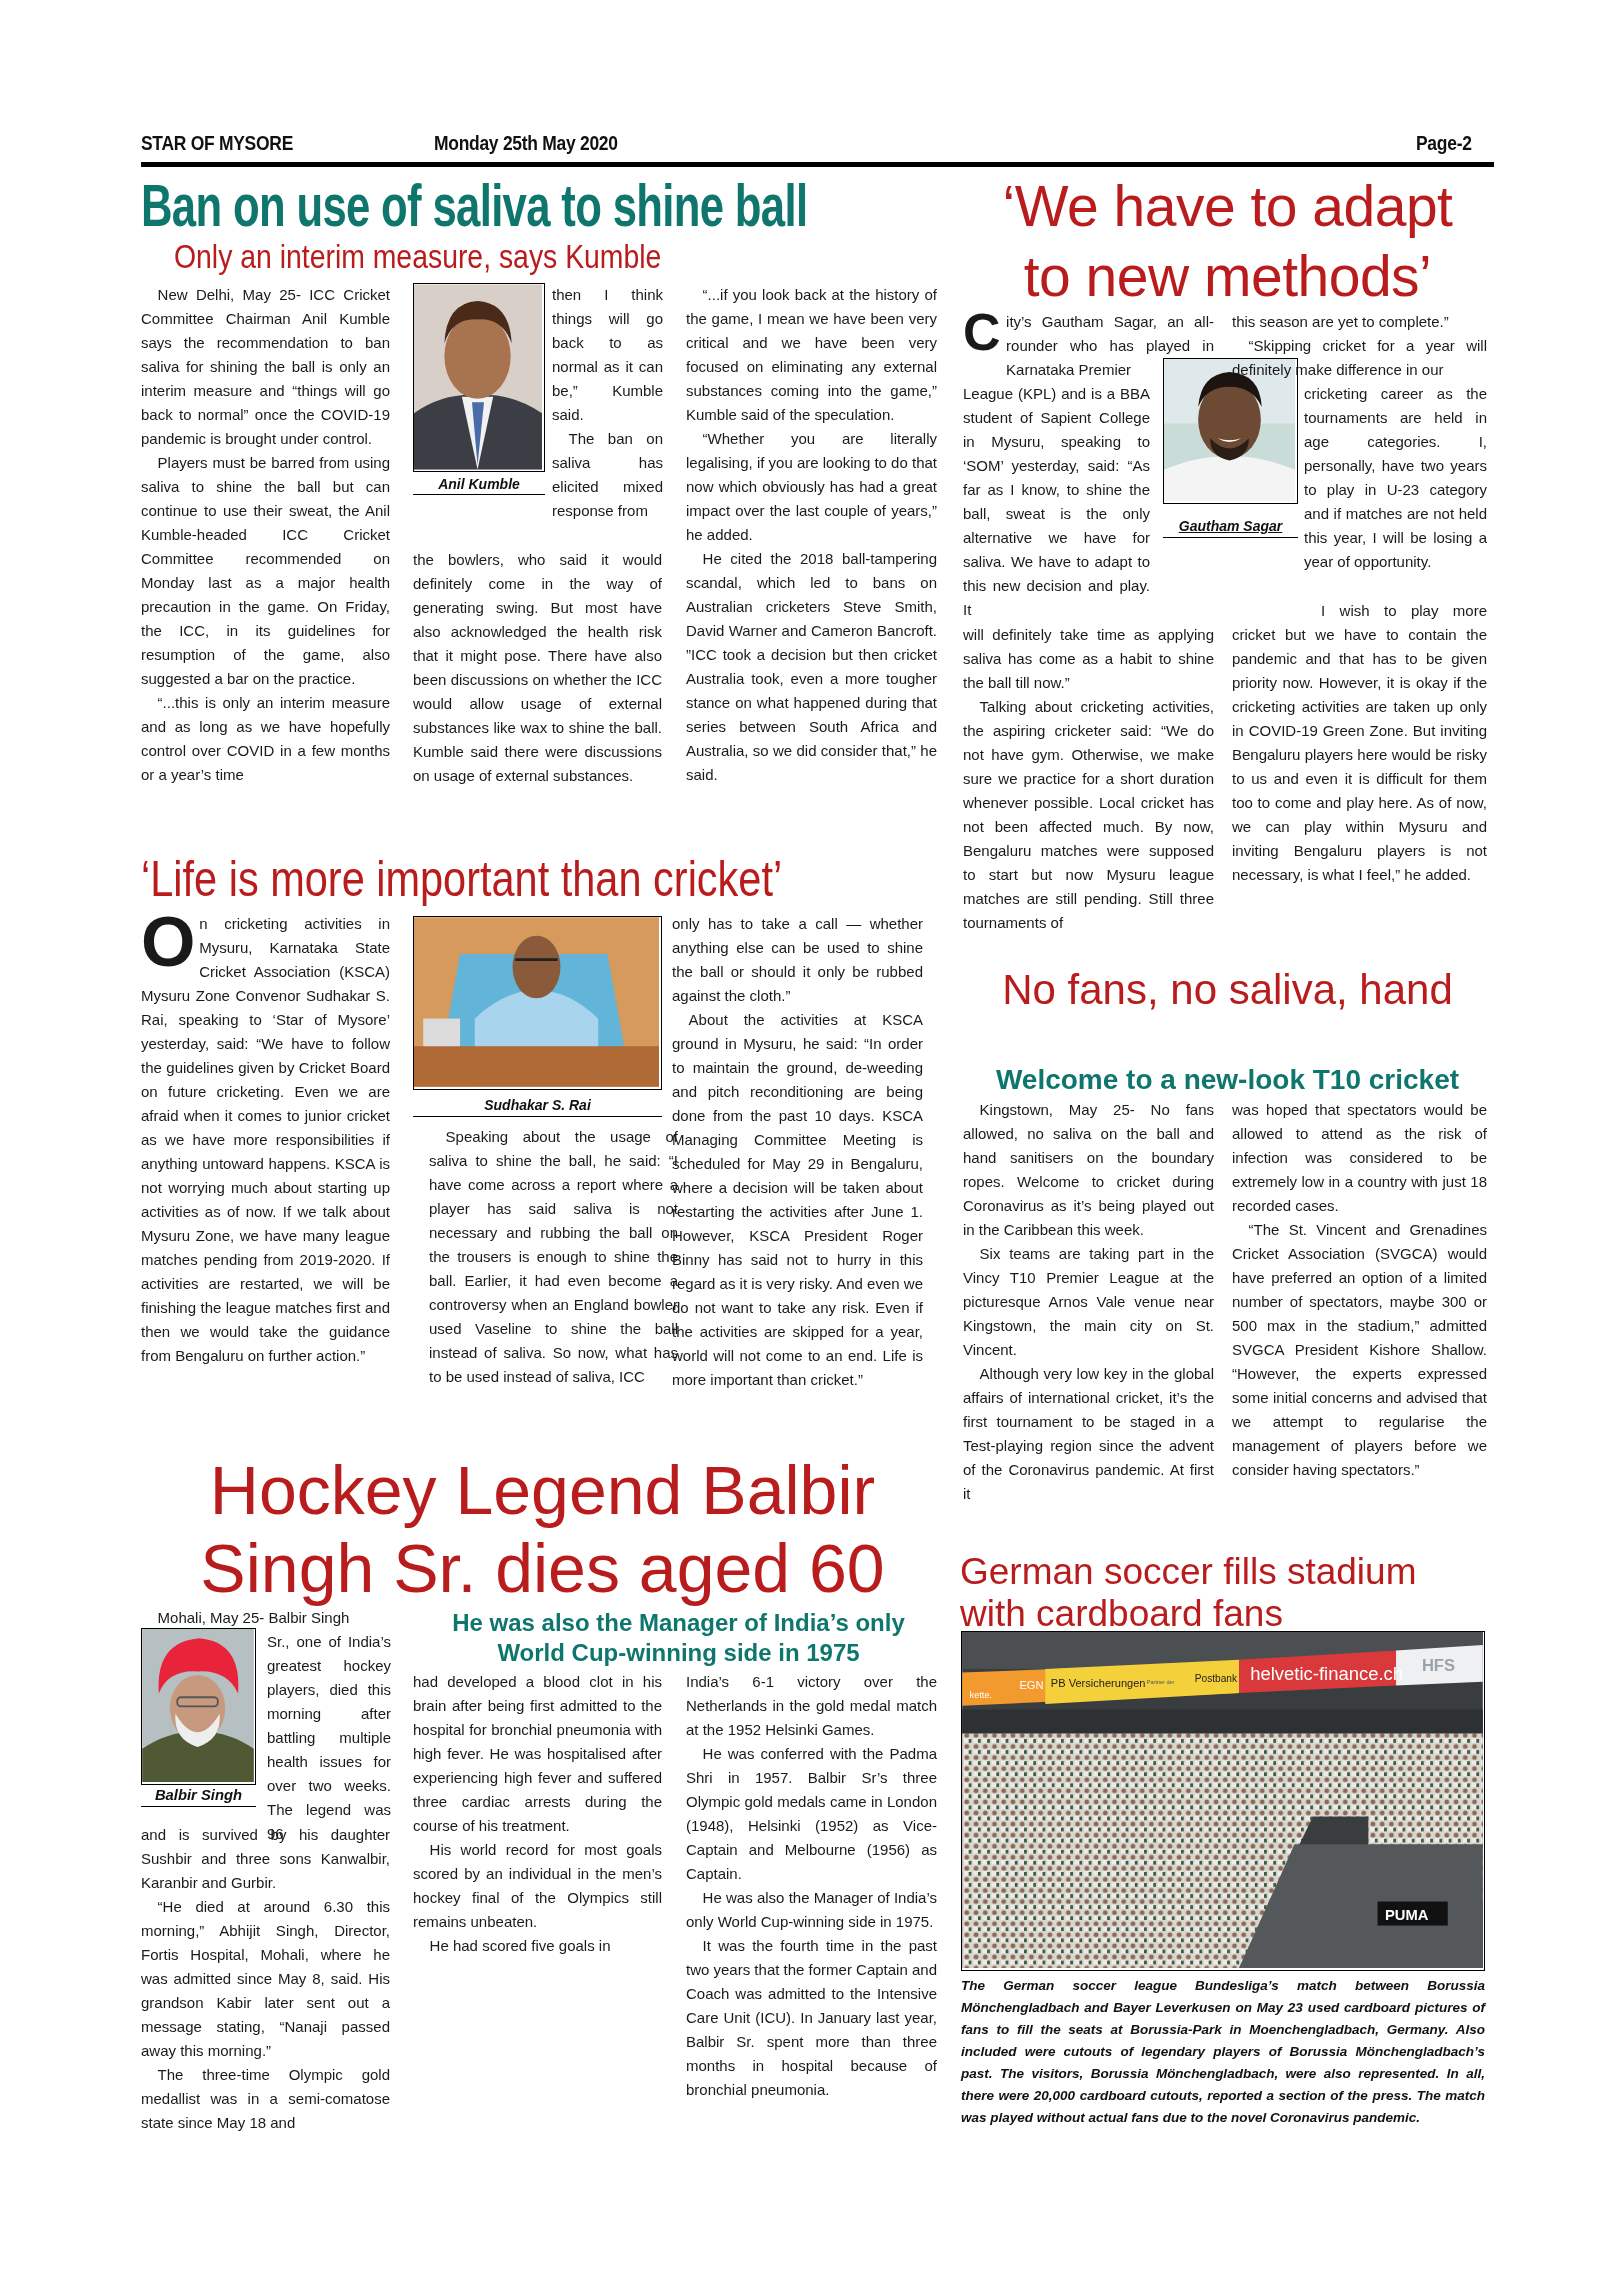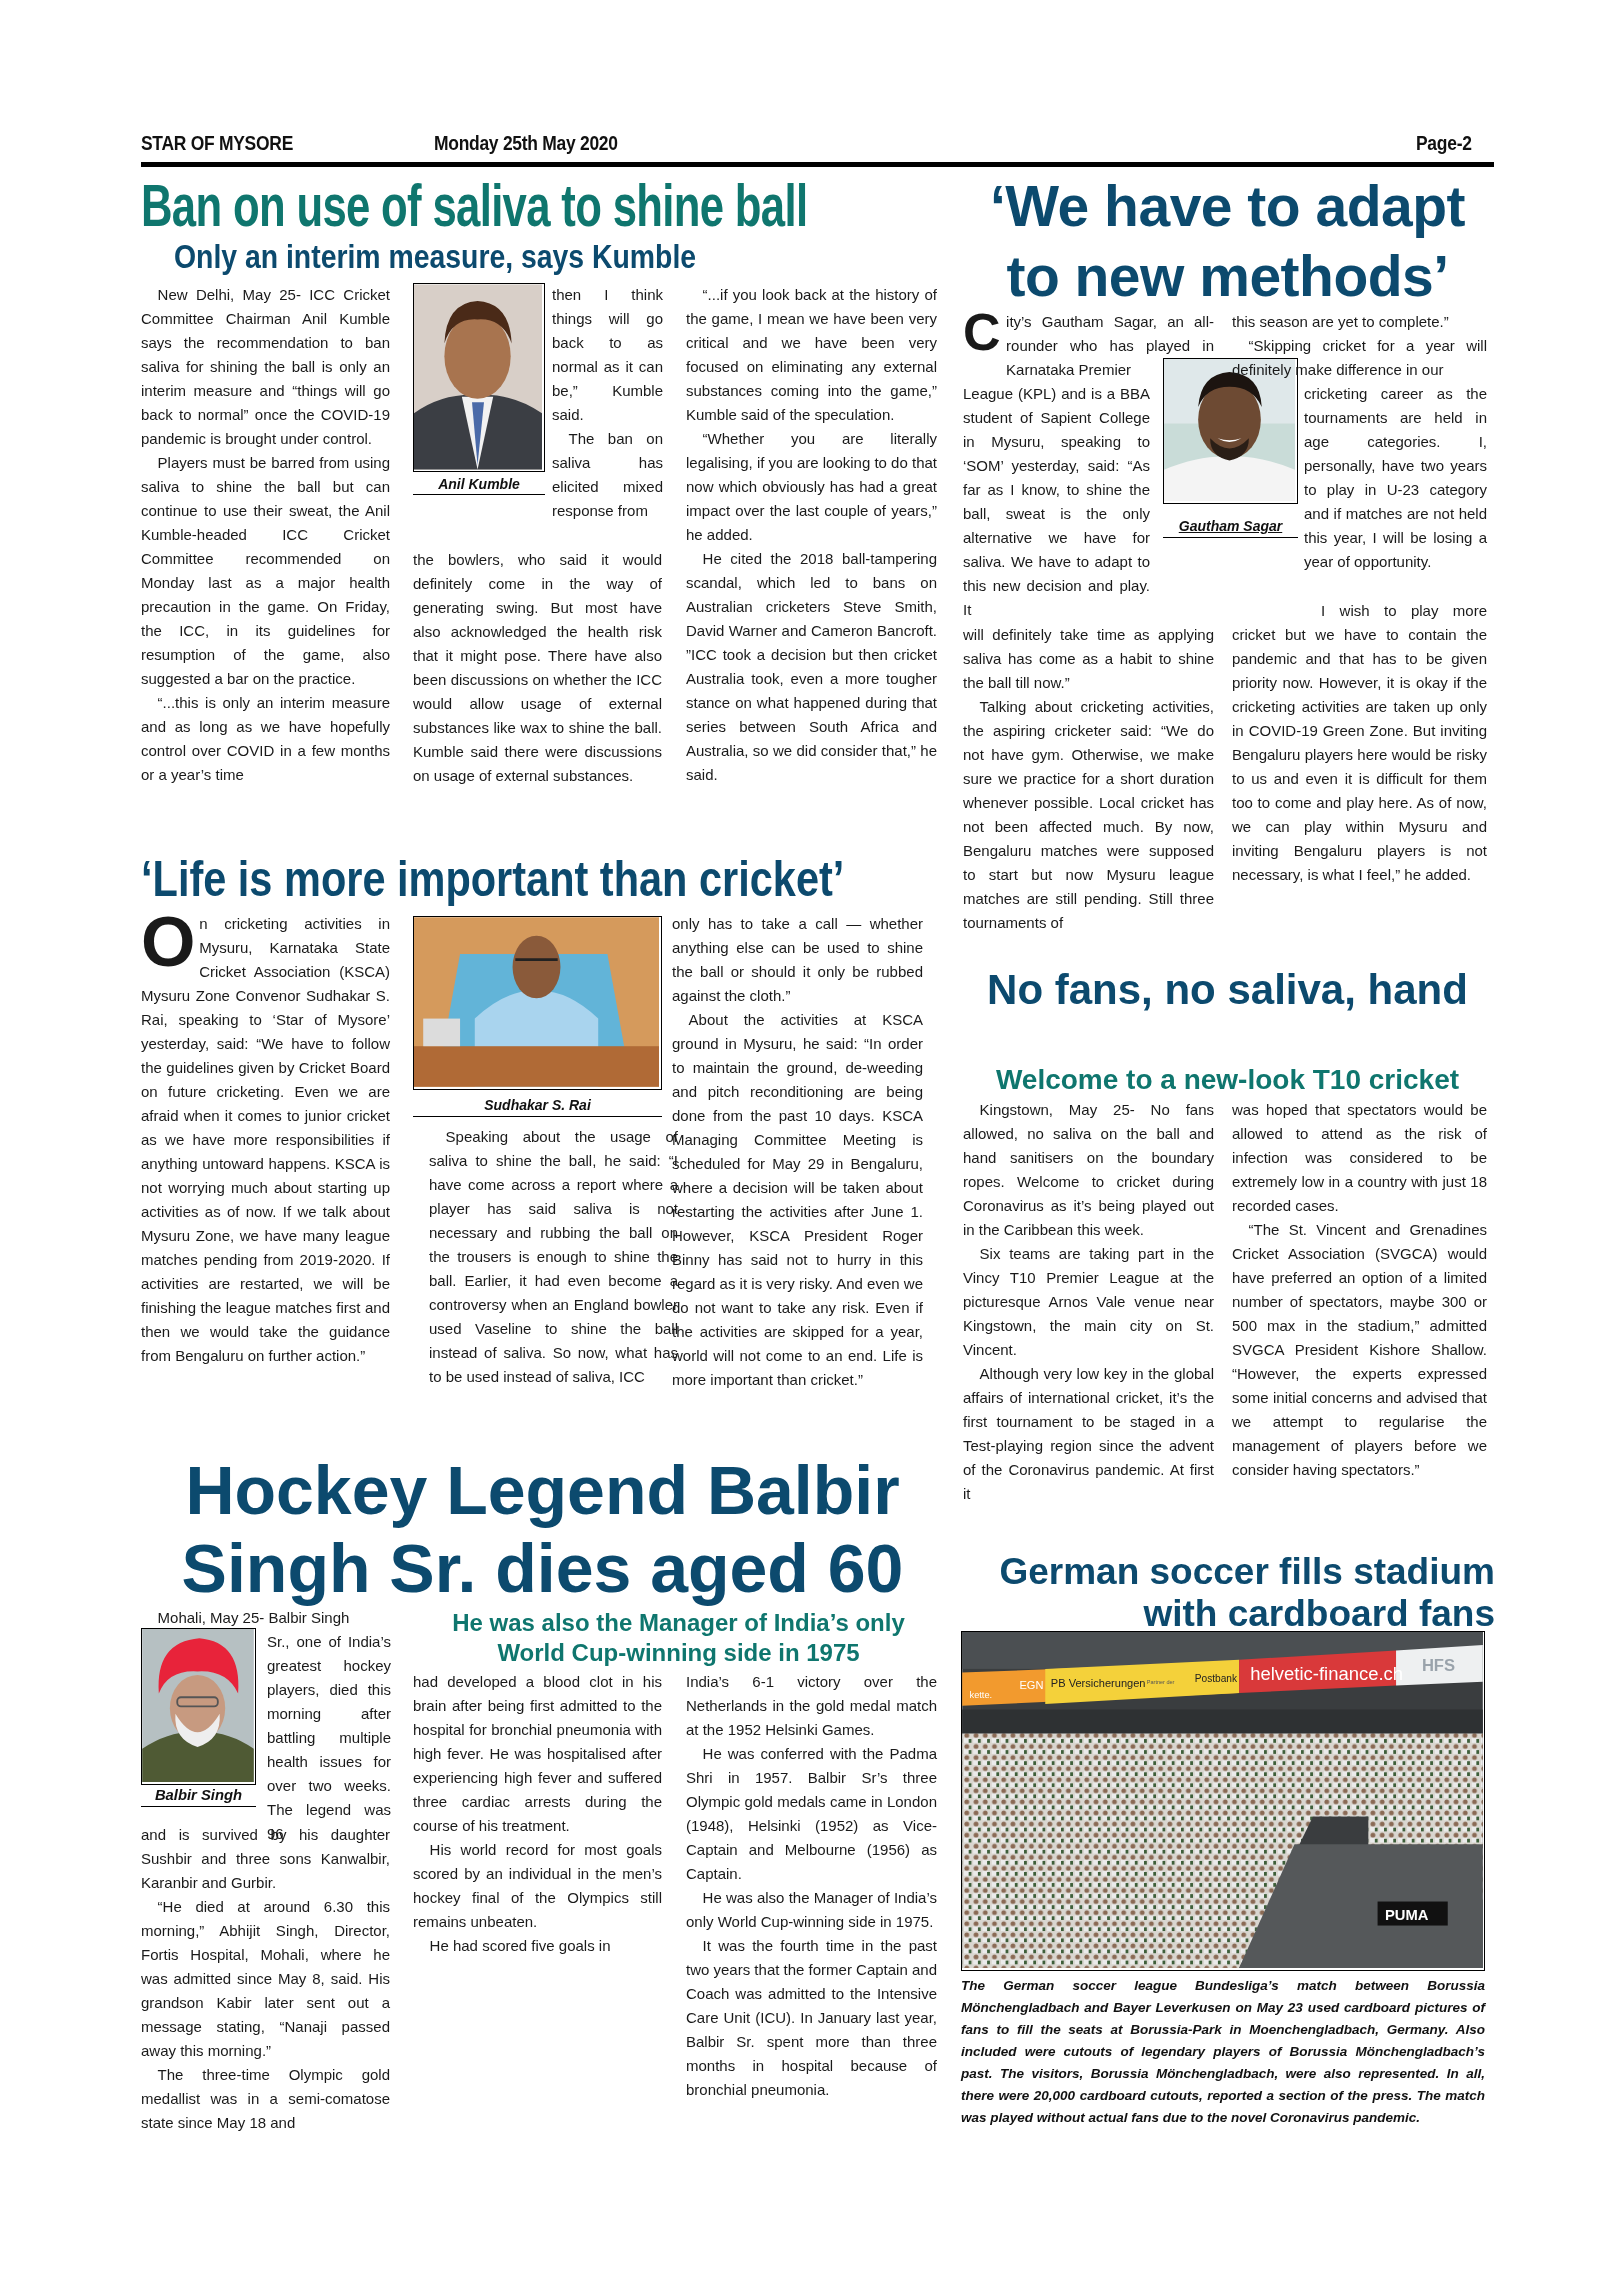--- a/index.html
+++ b/index.html
@@ -5,21 +5,21 @@
   html, body { margin: 0; padding: 0; background: #ffffff; }
   body { width: 1619px; height: 2289px; position: relative; overflow: hidden; font-family: "Liberation Sans", sans-serif; color: #111; }
   .abs { position: absolute; }
   .masthead { left: 141px; top: 132px; width: 1353px; height: 28px; }
   .masthead span { position: absolute; top: 0; font-family: "Liberation Sans", sans-serif; font-weight: bold; font-size: 19.4px; letter-spacing: -0.3px; transform: scaleX(0.9); transform-origin: left; }
   .mh-rule { left: 141px; top: 162px; width: 1353px; height: 4.6px; background: #000; }
   .body-text { font-family: "Liberation Sans", sans-serif; font-size: 15px; line-height: 24px; text-align: justify; color: #1a1a1a; }
   .body-text p { margin: 0; text-indent: 16.6px; }
   .body-text p.noindent { text-indent: 0; }
   .hl-red { color: #0f766e; font-family: "Liberation Sans", sans-serif; font-weight: bold; }
-  .hl-black { color: #0c4a6e; font-family: "Liberation Sans", sans-serif; font-weight: bold; }
+  .hl-black { color: #b91c1c; font-family: "Liberation Sans", sans-serif; font-weight: normal; }
   .photo { border: 1.8px solid #000; box-sizing: border-box; overflow: hidden; }
   .caption { font-family: "Liberation Sans", sans-serif; font-weight: bold; font-style: italic; font-size: 14px; text-align: center; border-bottom: 1.8px solid #000; padding-bottom: 2.8px; }
   .dropcap { float: left; font-family: "Liberation Sans", sans-serif; font-weight: bold; line-height: 1; margin-right: 5.5px; }
   .cond { display: inline-block; transform-origin: left top; white-space: nowrap; }
 </style>
 </head>
 <body>
 
 <div class="abs masthead">
   <span style="left:0;">STAR OF MYSORE</span>
@@ -200,21 +200,21 @@
   <p>His world record for most goals scored by an individual in the men’s hockey final of the Olympics still remains unbeaten.</p>
   <p>He had scored five goals in</p>
 </div>
 <div class="abs body-text" style="left:686px; top:1670px; width:251px;">
   <p class="noindent">India’s 6-1 victory over the Netherlands in the gold medal match at the 1952 Helsinki Games.</p>
   <p>He was conferred with the Padma Shri in 1957. Balbir Sr’s three Olympic gold medals came in London (1948), Helsinki (1952) as Vice-Captain and Melbourne (1956) as Captain.</p>
   <p>He was also the Manager of India’s only World Cup-winning side in 1975.</p>
   <p>It was the fourth time in the past two years that the former Captain and Coach was admitted to the Intensive Care Unit (ICU). In January last year, Balbir Sr. spent more than three months in hospital because of bronchial pneumonia.</p>
 </div>
 
-<div class="abs hl-black" style="left:960px; top:1551px; width:535px; text-align:right;">
+<div class="abs hl-black" style="left:960px; top:1551px; width:535px; text-align:left;">
   <div style="font-size:37px; line-height:42px;">German soccer fills stadium</div>
   <div style="font-size:37px; line-height:42px;">with cardboard fans</div>
 </div>
 
 <div class="abs photo" style="left:961px; top:1631px; width:524px; height:340px; border-width:1.8px;">
   <svg width="521" height="336" viewBox="0 0 564 364">
     <defs>
       <pattern id="crowd" width="10" height="12" patternUnits="userSpaceOnUse">
         <rect width="10" height="12" fill="#d9d6d0"></rect>
         <circle cx="5" cy="4" r="2.6" fill="#8a6a55"></circle>

